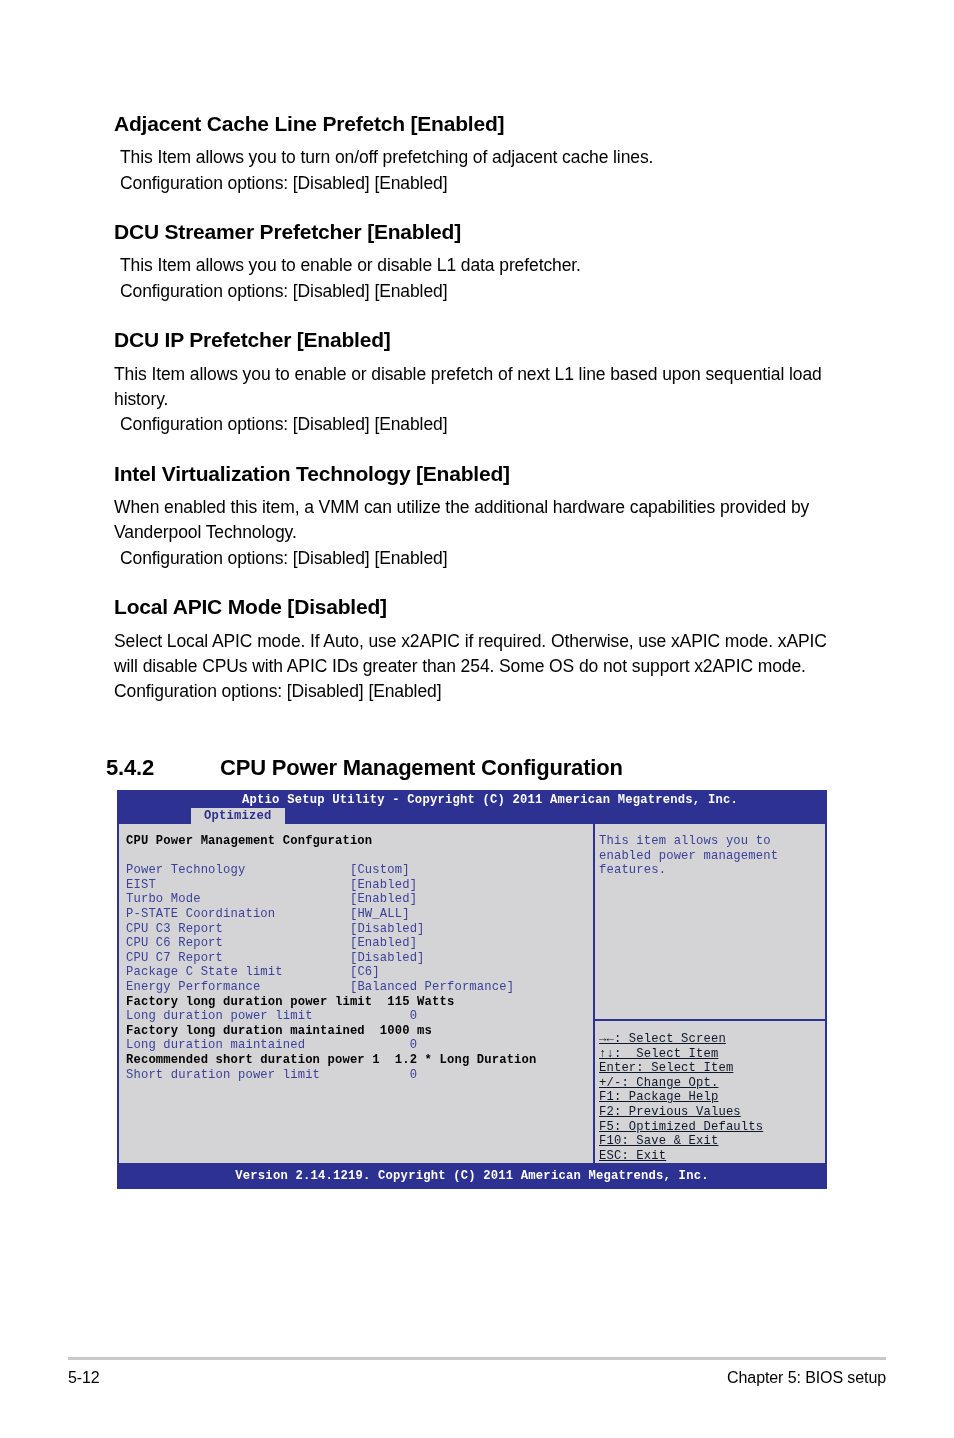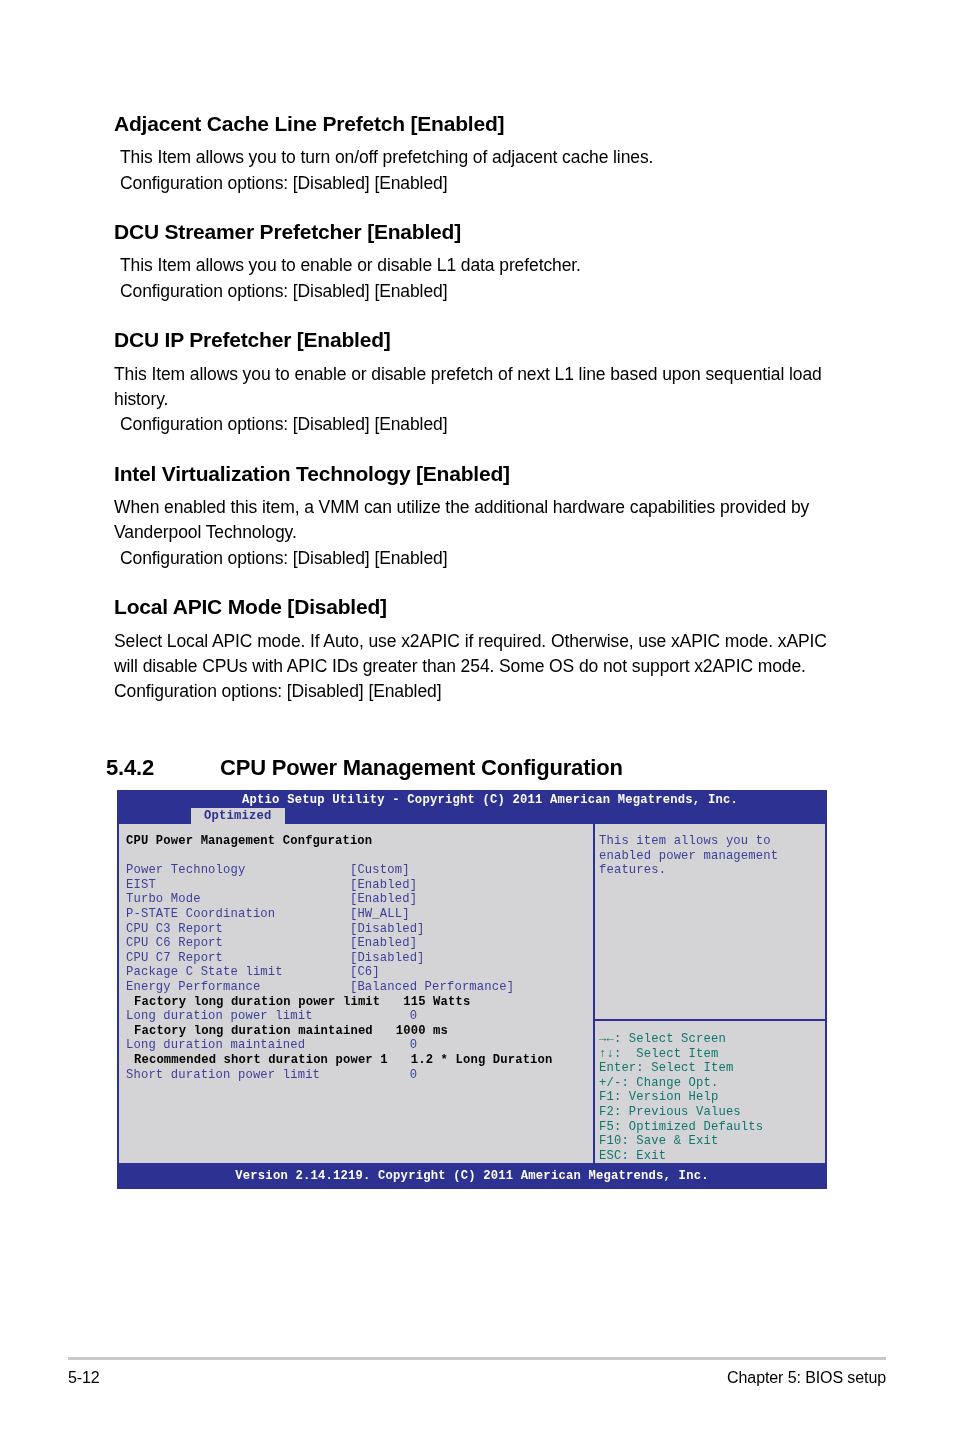--- a/index.html
+++ b/index.html
@@ -143,38 +143,39 @@
     margin-bottom: 14.6px;
   }
 
   .opt-row {
     white-space: pre;
     display: block;
   }
   .opt-name { color: #3b3f99; }
   .opt-val  { color: #3b3f99; }
   .opt-row.info .opt-name,
-  .opt-row.info .opt-val { color: #000000; font-weight: bold; margin-left: 8px; }
+  .opt-row.info .opt-val { color: #000000; font-weight: bold; }
 
   .help-text {
     color: #3b3f99;
     white-space: pre;
   }
 
   .bios-keys {
     position: absolute;
     left: 0; right: 0;
     top: 195px;
     border-top: 2px solid #2d3192;
     padding: 11px 0 0 6px;
   }
   .key-row {
-    color: #0f766e;
+    color: #0f172a;
     white-space: pre;
     display: block;
+    text-decoration: underline;
   }
 
   .bios-footer {
     background: #2d3192;
     color: #ffffff;
     font-weight: bold;
     text-align: center;
     padding: 4px 0 5px 0;
     white-space: pre;
     letter-spacing: 0.2px;
@@ -278,21 +279,21 @@
 
       <div class="bios-right">
         <div class="help-text">This item allows you to
 enabled power management
 features.</div>
         <div class="bios-keys" id="key-list">
             <span class="key-row">→←: Select Screen</span>
             <span class="key-row">↑↓:  Select Item</span>
             <span class="key-row">Enter: Select Item</span>
             <span class="key-row">+/-: Change Opt.</span>
-            <span class="key-row">F1: Version Help</span>
+            <span class="key-row">F1: Package Help</span>
             <span class="key-row">F2: Previous Values</span>
             <span class="key-row">F5: Optimized Defaults</span>
             <span class="key-row">F10: Save &amp; Exit</span>
             <span class="key-row">ESC: Exit</span>
           </div>
       </div>
     </div>
 
     <div class="bios-footer">Version 2.14.1219. Copyright (C) 2011 American Megatrends, Inc.</div>
   </div>

